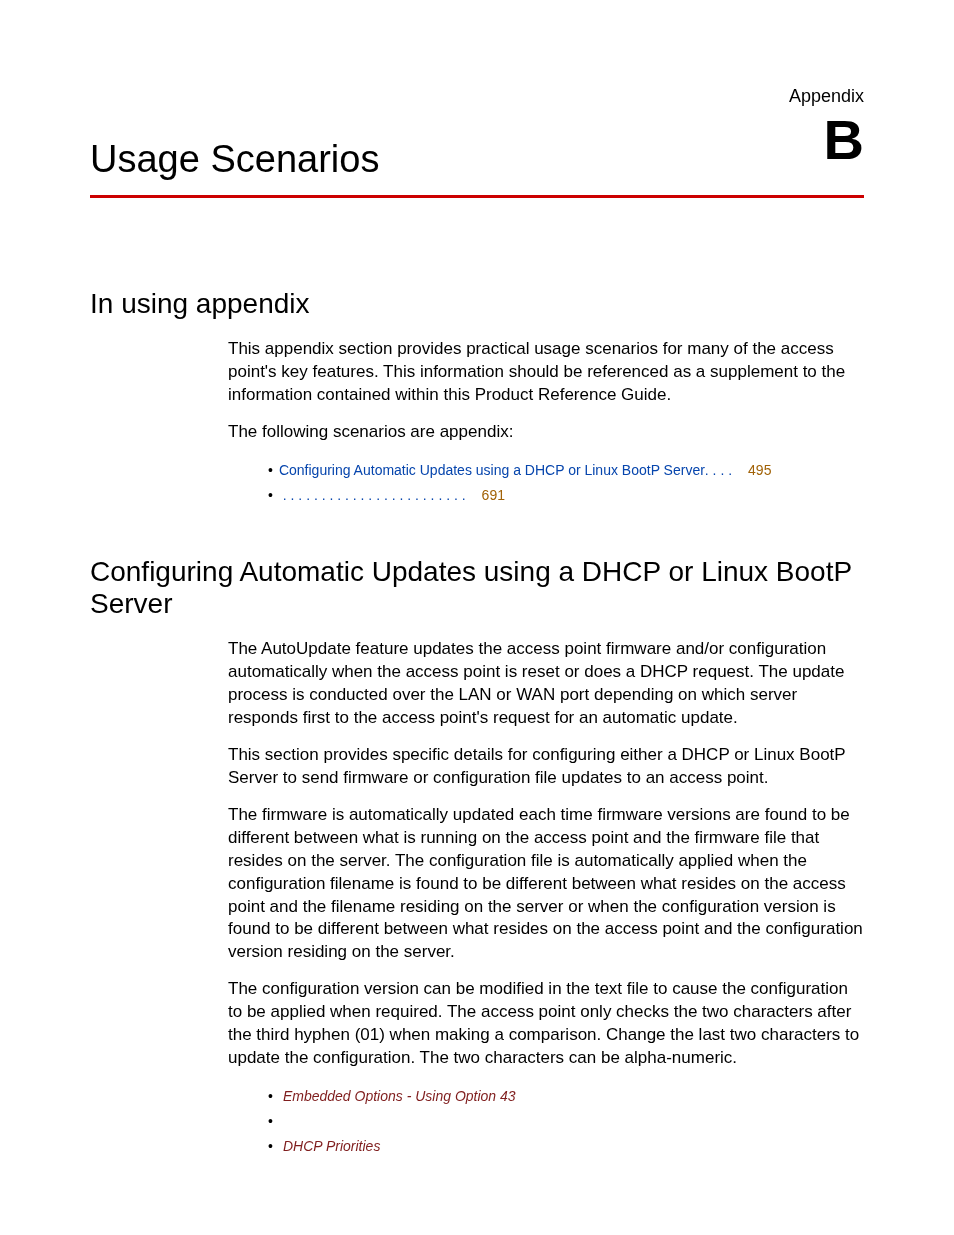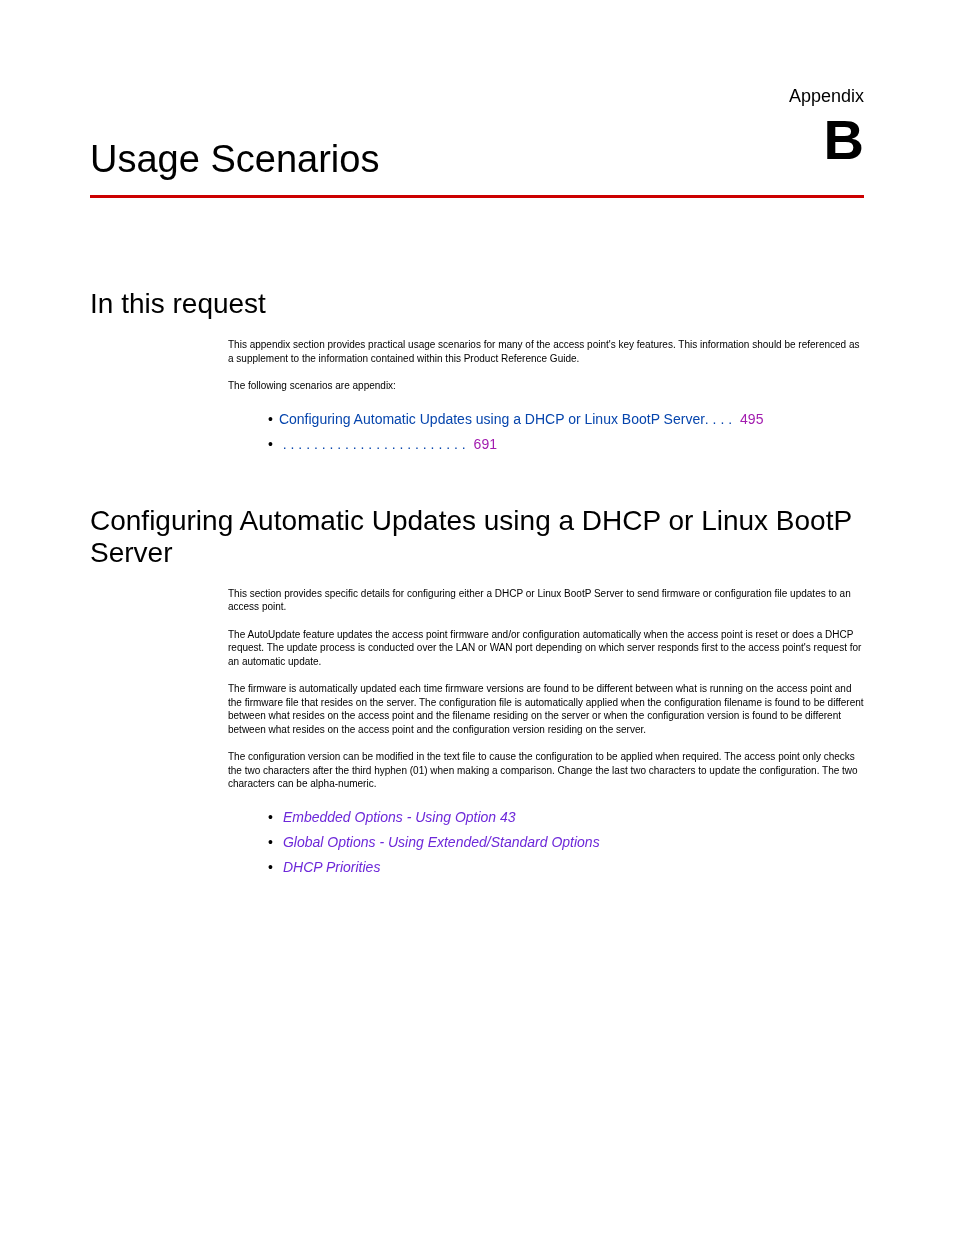--- a/index.html
+++ b/index.html
@@ -53,21 +53,21 @@
   h3.subsection-title {
     font-family: "Arial Narrow", Arial, sans-serif;
     font-stretch: condensed;
     font-size: 21px;
     font-weight: 400;
     margin-top: 28px;
     margin-bottom: 14px;
     margin-left: 138px;
   }
   p.body {
-    font-size: 10px;
+    font-size: 17px;
     line-height: 1.35;
     margin-left: 138px;
     margin-bottom: 14px;
   }
   ul.toc {
     list-style: none;
     margin-left: 178px;
     margin-bottom: 14px;
   }
   ul.toc li {
@@ -81,88 +81,87 @@
     margin-right: 6px;
   }
   ul.toc li .toc-text {
     color: #0645ad;
   }
   ul.toc li .dots {
     color: #0645ad;
     white-space: pre;
   }
   ul.toc li .pnum {
-    color: #a21caf;
-    margin-left: 8px;
+    color: #a16207;
+    margin-left: 16px;
   }
   ul.sub-links {
     list-style: none;
     margin-left: 178px;
   }
   ul.sub-links li {
     font-size: 14px;
     line-height: 1.8;
     color: #000;
     display: flex;
     align-items: baseline;
   }
   ul.sub-links li .bullet {
     color: #000;
     margin-right: 10px;
     font-size: 14px;
   }
   ul.sub-links li .link-text {
-    color: #6d28d9;
+    color: #7f1d1d;
     font-style: italic;
   }
 </style>
 </head>
 <body>
 
 <div class="hdr-appendix-label">Appendix</div>
 <div class="hdr-appendix-letter">B</div>
 
 <h1 class="chapter-title">Usage Scenarios</h1>
 <hr class="red-rule">
 
 <div class="content-wrap">
 
-  <h2 class="section-title">In this request</h2>
+  <h2 class="section-title">In using appendix</h2>
   <p class="body">This appendix section provides practical usage scenarios for many of the access point's key features. This information should be referenced as a supplement to the information contained within this Product Reference Guide.</p>
   <p class="body">The following scenarios are appendix:</p>
 
   <ul class="toc">
     <li>
       <span class="bullet">•</span>
       <span class="toc-text">Configuring Automatic Updates using a DHCP or Linux BootP Server</span>
       <span class="dots">. . . .</span>
       <span class="pnum">495</span>
     </li>
     <li>
       <span class="bullet">•</span>
       <span class="dots"> . . . . . . . . . . . . . . . . . . . . . . . .</span>
       <span class="pnum">691</span>
     </li>
   </ul>
 
   <h2 class="section-title nearer">Configuring Automatic Updates using a DHCP or Linux BootP Server</h2>
+  <p class="body">The AutoUpdate feature updates the access point firmware and/or configuration automatically when the access point is reset or does a DHCP request. The update process is conducted over the LAN or WAN port depending on which server responds first to the access point's request for an automatic update.</p>
   <p class="body">This section provides specific details for configuring either a DHCP or Linux BootP Server to send firmware or configuration file updates to an access point.</p>
-  <p class="body">The AutoUpdate feature updates the access point firmware and/or configuration automatically when the access point is reset or does a DHCP request. The update process is conducted over the LAN or WAN port depending on which server responds first to the access point's request for an automatic update.</p>
   <p class="body">The firmware is automatically updated each time firmware versions are found to be different between what is running on the access point and the firmware file that resides on the server. The configuration file is automatically applied when the configuration filename is found to be different between what resides on the access point and the filename residing on the server or when the configuration version is found to be different between what resides on the access point and the configuration version residing on the server.</p>
   <p class="body">The configuration version can be modified in the text file to cause the configuration to be applied when required. The access point only checks the two characters after the third hyphen (01) when making a comparison. Change the last two characters to update the configuration. The two characters can be alpha-numeric.</p>
 
 
   <ul class="sub-links">
     <li>
       <span class="bullet">•</span>
       <span class="link-text">Embedded Options - Using Option 43</span>
     </li>
     <li>
       <span class="bullet">•</span>
-      <span class="link-text">Global Options - Using Extended/Standard Options</span>
     </li>
     <li>
       <span class="bullet">•</span>
       <span class="link-text">DHCP Priorities</span>
     </li>
   </ul>
 
 </div>
 
 </body></html>

